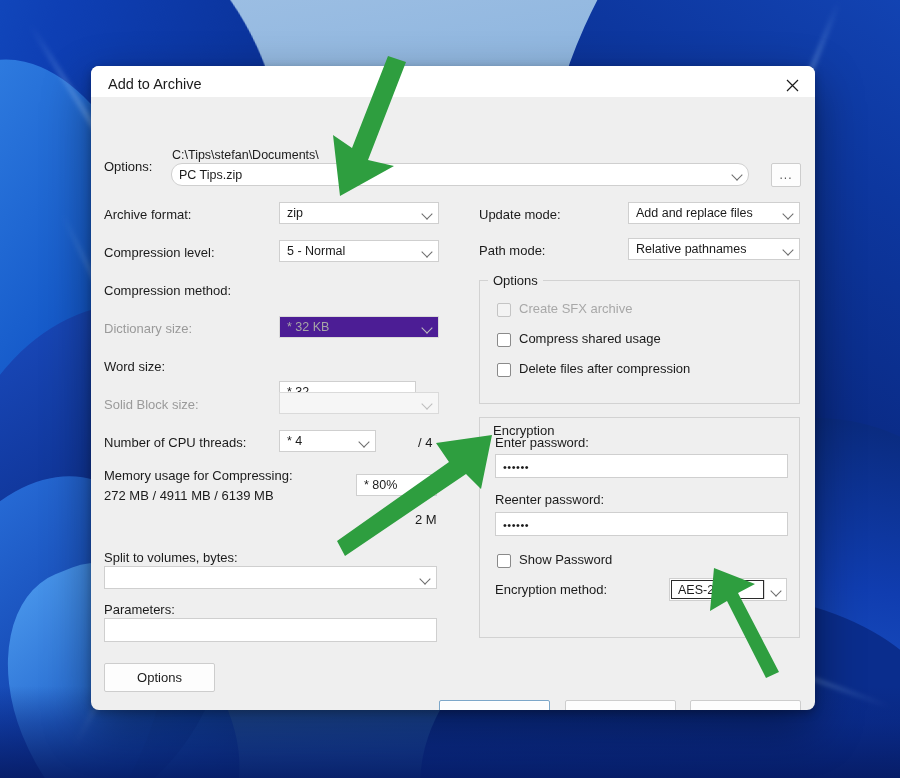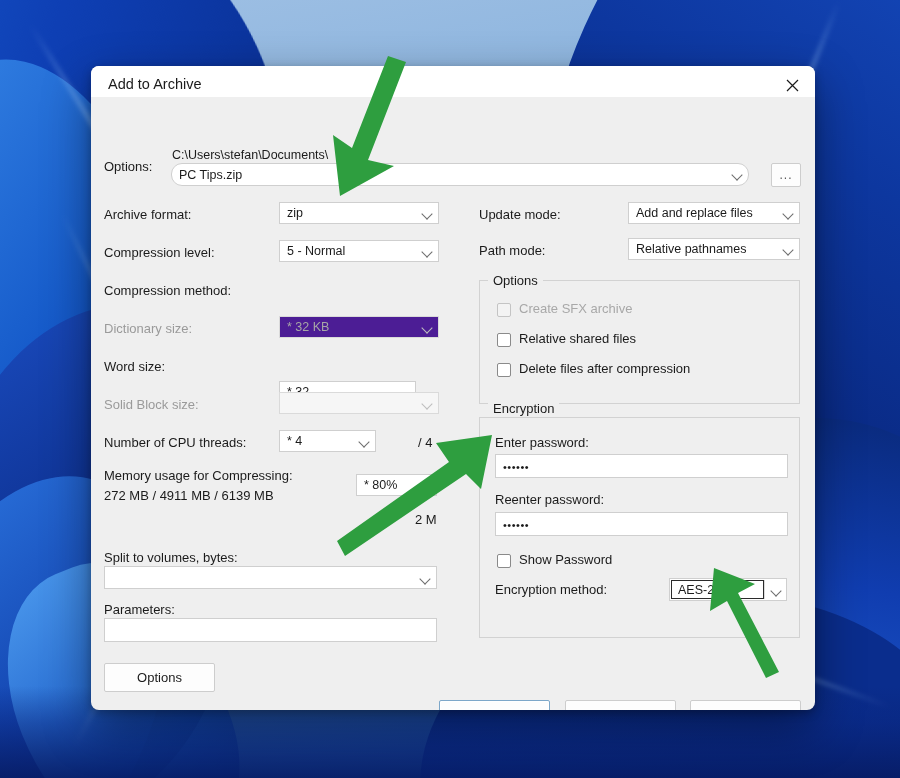--- a/index.html
+++ b/index.html
@@ -115,21 +115,21 @@
       <div class="closebtn">
         <svg width="13" height="13" viewBox="0 0 13 13" aria-hidden="true">
           <path d="M1 1 L12 12 M12 1 L1 12" stroke="#1b1b1b" stroke-width="1.2" fill="none"></path>
         </svg>
       </div>
     </div>
 
     <div class="body">
 
       <div class="lbl" style="left:13px;top:62px;">Options:</div>
-      <div class="pathtxt" style="left:81px;top:51px;">C:\Users\stefan\Documents\</div>
+      <div class="pathtxt" style="left:81px;top:51px;">C:\Tips\stefan\Documents\</div>
       <div class="combo" style="left:80px;top:66px;width:578px;height:23px;border-radius:11px;">
         <div class="txt" style="top:4px;">PC Tips.zip</div>
         <div class="chev"></div>
       </div>
       <div class="dots" style="left:680px;top:66px;">...</div>
 
       <div class="lbl" style="left:13px;top:110px;">Archive format:</div>
       <div class="lbl" style="left:13px;top:148px;">Compression level:</div>
       <div class="lbl" style="left:13px;top:186px;">Compression method:</div>
       <div class="lbl dim" style="left:13px;top:224px;">Dictionary size:</div>
@@ -195,27 +195,27 @@
         <div class="chev"></div>
       </div>
 
       <div class="group" style="left:388px;top:183px;width:321px;height:124px;"></div>
       <div class="grouplbl" style="left:397px;top:176px;">Options</div>
 
       <div class="cb dis" style="left:406px;top:206px;"></div>
       <div class="cblbl dim" style="left:428px;top:204px;">Create SFX archive</div>
 
       <div class="cb" style="left:406px;top:236px;"></div>
-      <div class="cblbl" style="left:428px;top:234px;">Relative shared files</div>
+      <div class="cblbl" style="left:428px;top:234px;">Compress shared usage</div>
 
       <div class="cb" style="left:406px;top:266px;"></div>
       <div class="cblbl" style="left:428px;top:264px;">Delete files after compression</div>
 
       <div class="group" style="left:388px;top:320px;width:321px;height:221px;"></div>
-      <div class="grouplbl" style="left:397px;top:304px;">Encryption</div>
+      <div class="grouplbl" style="left:397px;top:326px;">Encryption</div>
 
       <div class="lbl" style="left:404px;top:338px;">Enter password:</div>
       <div class="inp" style="left:404px;top:357px;width:293px;">
         <div class="txt" style="top:6px;font-size:11px;">••••••</div>
       </div>
 
       <div class="lbl" style="left:404px;top:395px;">Reenter password:</div>
       <div class="inp" style="left:404px;top:415px;width:293px;">
         <div class="txt" style="top:6px;font-size:11px;">••••••</div>
       </div>

